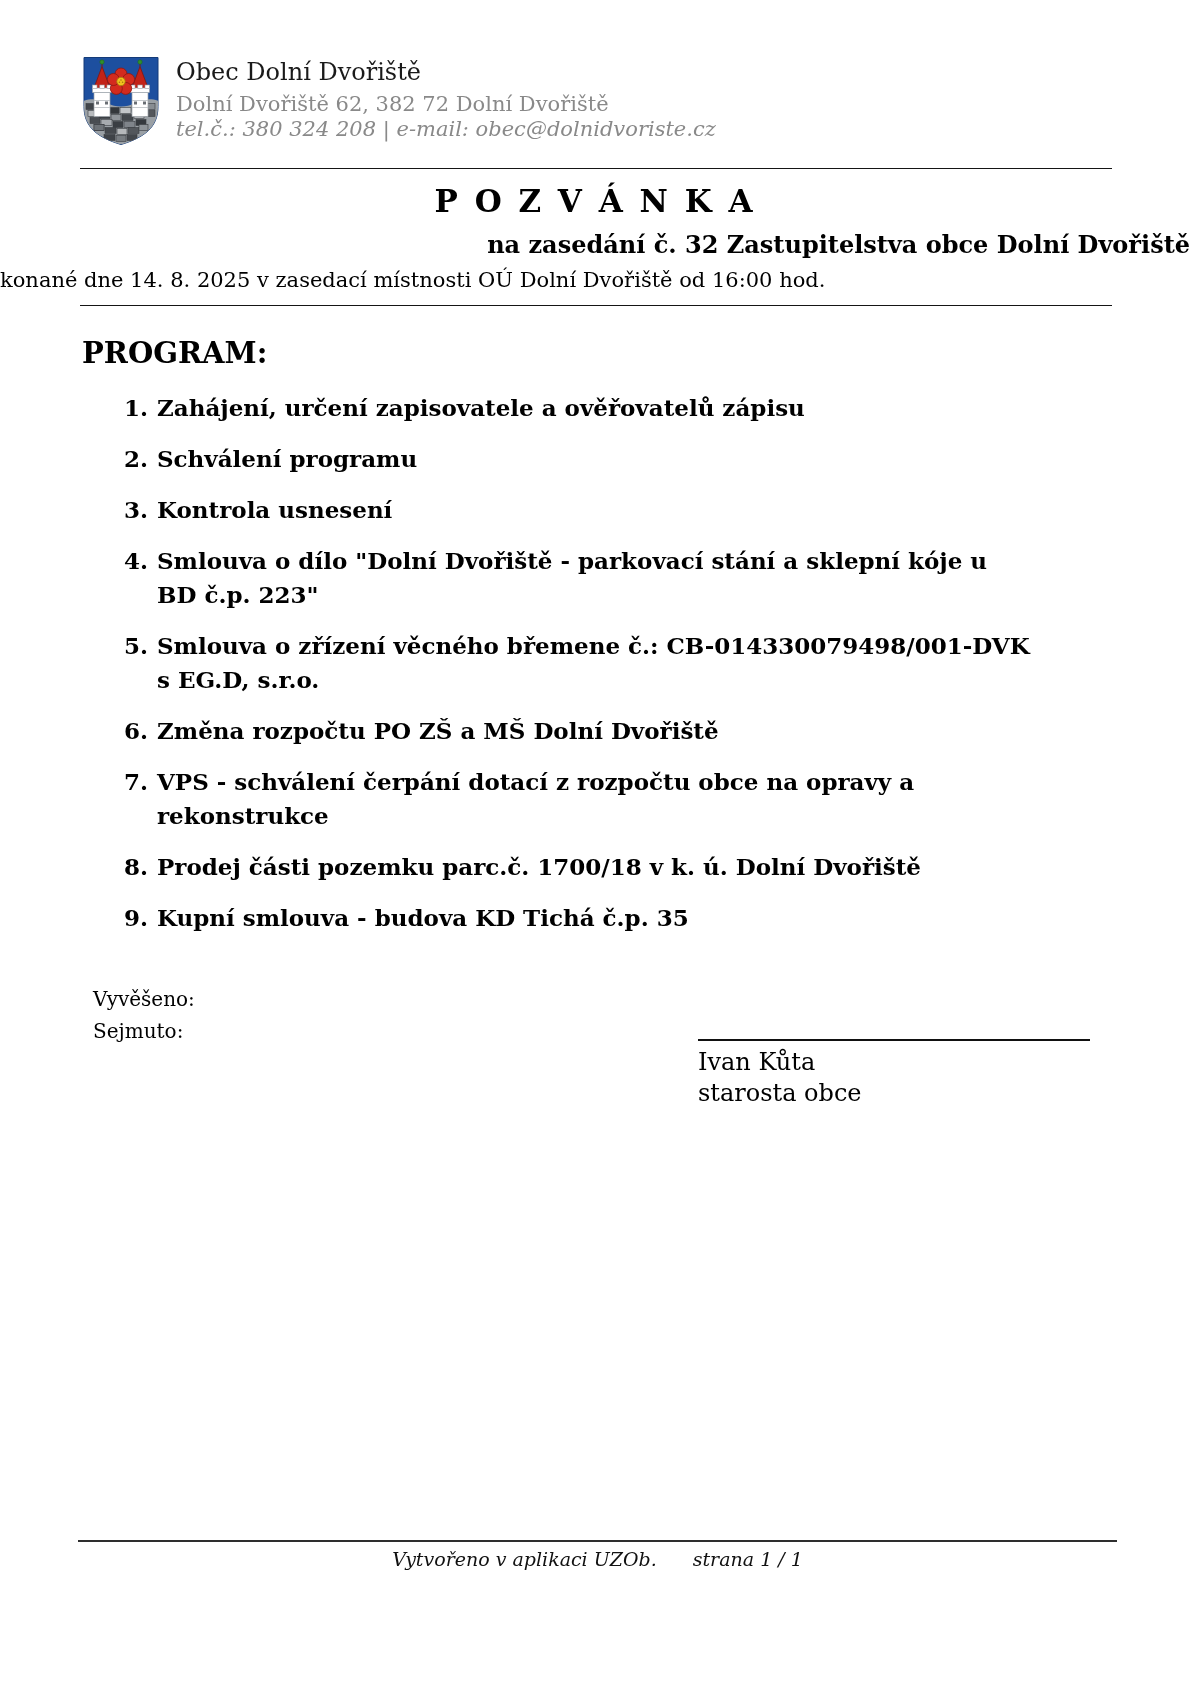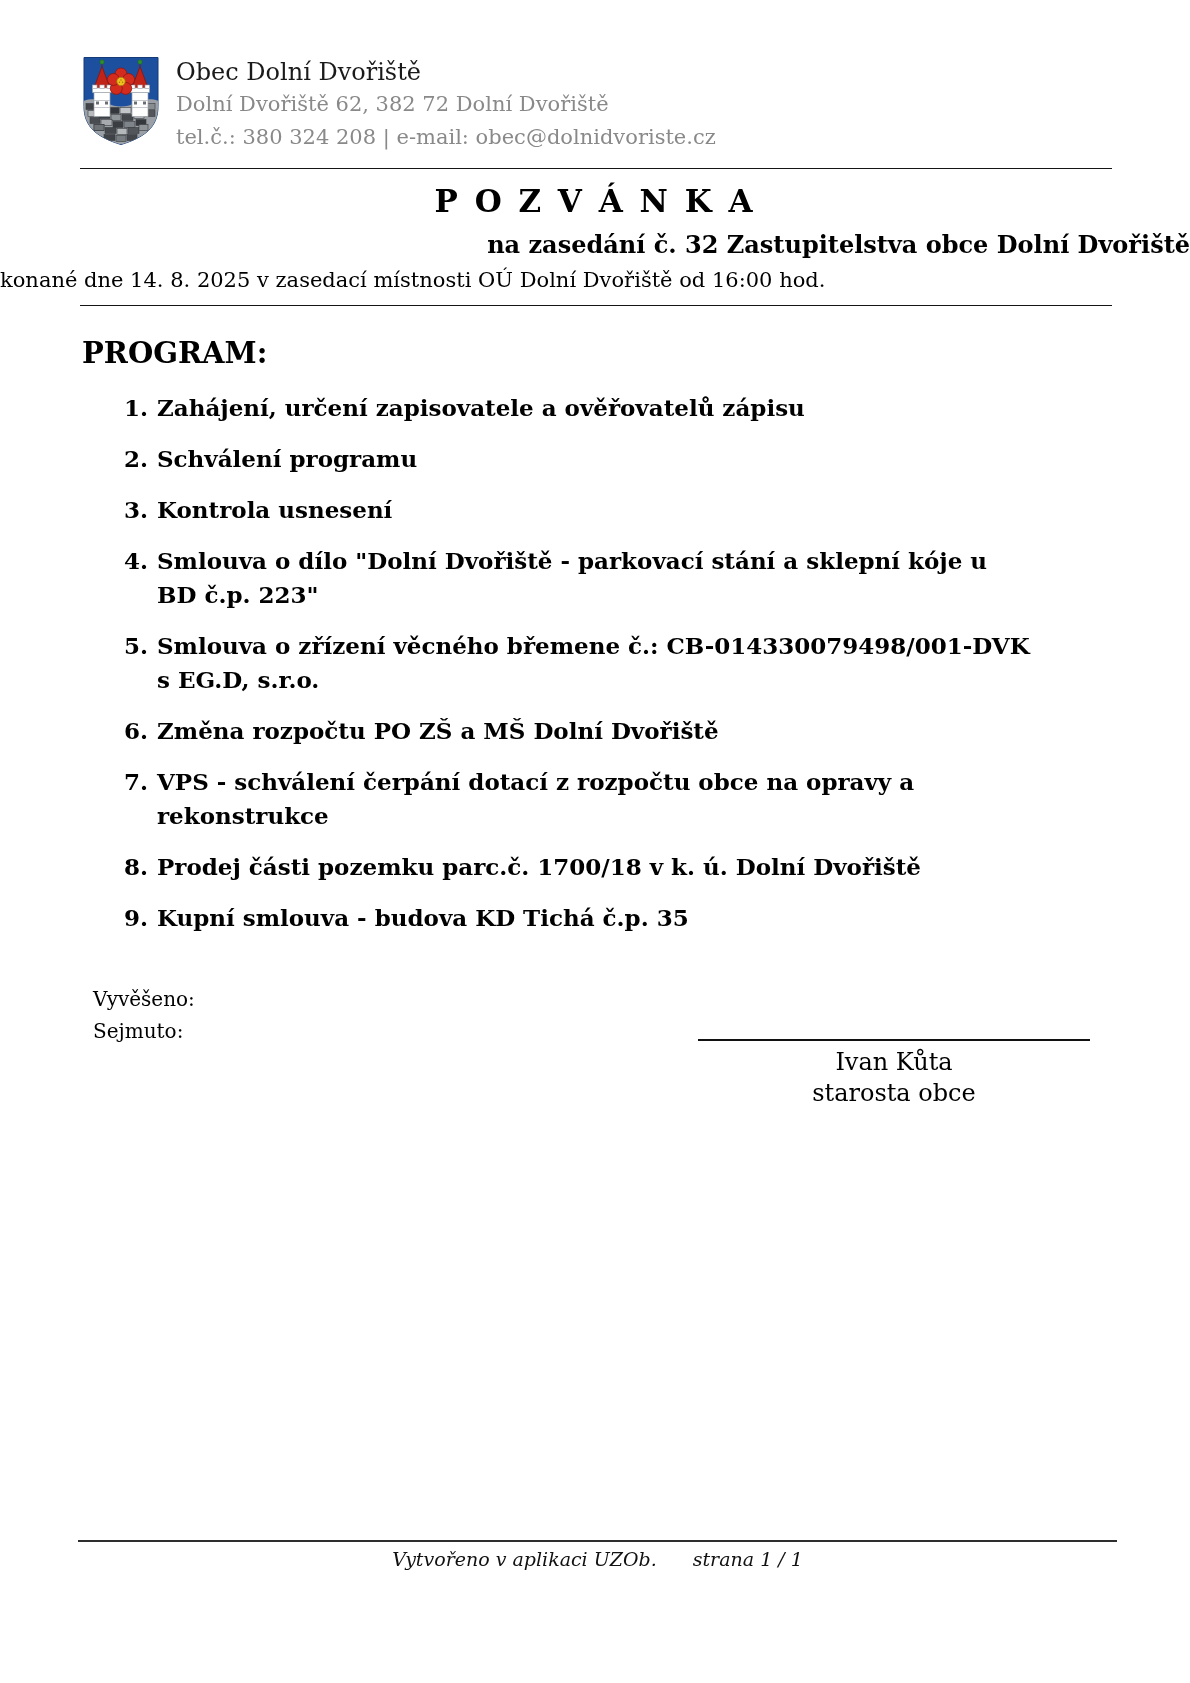--- a/index.html
+++ b/index.html
@@ -10,21 +10,21 @@
     background:#ffffff;
     font-family:"DejaVu Serif","Liberation Serif",serif;
     color:#000;
     overflow:hidden;
   }
   
   .coa{position:absolute;left:82px;top:54px;width:78px;height:94px;}
   .org-block{position:absolute;left:176px;top:58px;}
   .org-name{font-size:24px;font-weight:normal;line-height:28px;color:#1a1a1a;}
   .org-address{margin-top:6px;font-size:21px;line-height:25px;color:#898989;}
-  .org-contact{margin-top:8px;font-size:21px;line-height:25px;color:#898989;}
+  .org-contact{margin-top:0;font-size:21px;line-height:25px;color:#898989;font-style:italic;}
   
   .rule{position:absolute;left:80px;right:78px;border-top:1.6px solid #151515;}
   .rule-header{top:168px;}
   .rule-title{top:305px;}
   
   .inv-title{position:absolute;left:0;right:0;top:182px;text-align:center;
     font-size:31px;font-weight:bold;letter-spacing:3px;line-height:38px;}
   .inv-subtitle{position:absolute;left:0;right:0;top:231px;text-align:right;
     font-size:24px;font-weight:bold;line-height:28px;}
   .inv-details{position:absolute;left:0;right:0;top:267px;text-align:left;
@@ -39,21 +39,21 @@
     padding-left:75px;
     margin:0 0 17px 0;
     font-size:23px;font-weight:bold;line-height:34px;
   }
   .program-list li .num{
     position:absolute;left:0;top:0;width:66px;text-align:right;
   }
   
   .posting{position:absolute;left:93px;top:983px;font-size:20px;line-height:32px;}
   .signature{position:absolute;left:698px;top:1039px;width:392px;
-    border-top:2px solid #111;padding-top:6px;text-align:center;
+    border-top:2px solid #111;padding-top:6px;
     font-size:24px;line-height:31px;}
   
   .footer{position:absolute;left:78px;right:73px;top:1540px;
     border-top:2px solid #2e2e2e;padding-top:5px;
     display:flex;justify-content:center;
     font-size:19px;font-style:italic;line-height:24px;color:#111;gap:36px;}
 </style>
 </head>
 <body>
 

